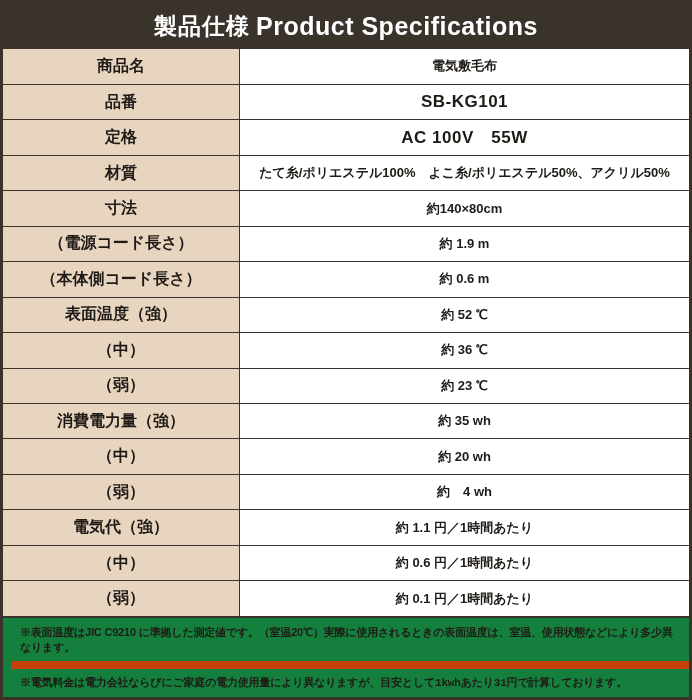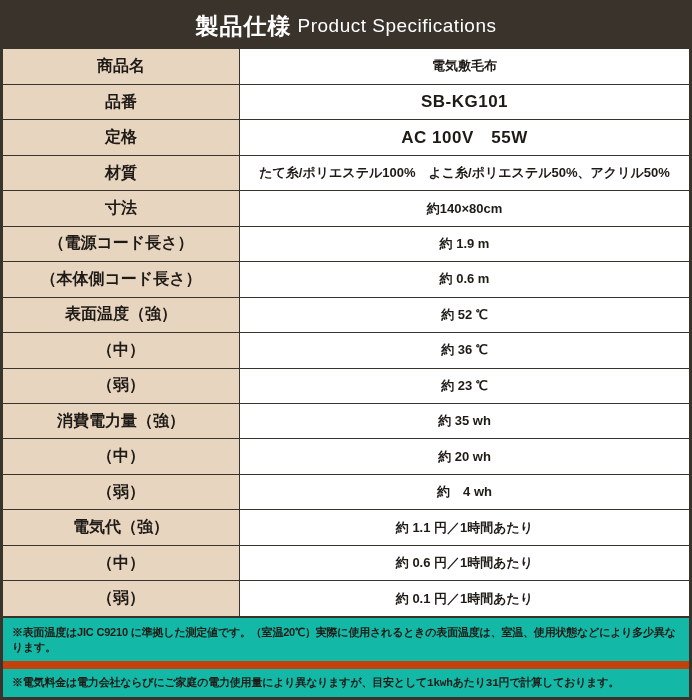--- a/index.html
+++ b/index.html
@@ -34,22 +34,22 @@
     align-items: center;
     justify-content: center;
     gap: 6px;
   }
   .header .title-ja {
     font-size: 23px;
     font-weight: bold;
     letter-spacing: 1px;
   }
   .header .title-en {
-    font-size: 19px;
-    font-weight: normal;
+    font-size: 25px;
+    font-weight: bold;
     letter-spacing: 0.5px;
   }
   
   .spec-table {
     flex: 1 1 auto;
     width: 100%;
     border-collapse: collapse;
     table-layout: fixed;
   }
   .spec-table tr {
@@ -88,21 +88,22 @@
     letter-spacing: 0;
   }
   .value-cell.latin {
     font-size: 17px;
     letter-spacing: 0.5px;
   }
   
   .notes {
     flex: 0 0 auto;
     border-top: 2px solid #3a332c;
-    background: #14b8a6;
+    background: #15803d;
+    padding-left: 8px;
   }
   .note {
     font-size: 11px;
     font-weight: bold;
     color: #1e1a16;
     line-height: 1.35;
     padding: 7px 9px 6px 9px;
     letter-spacing: -0.2px;
   }
   .note + .note {

